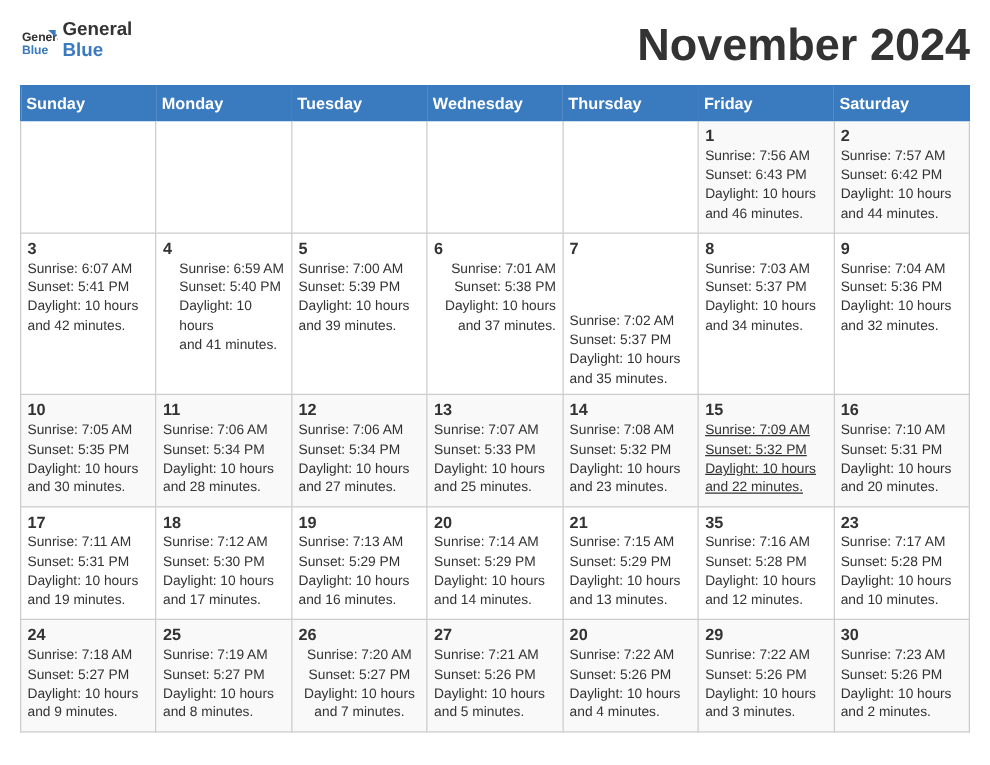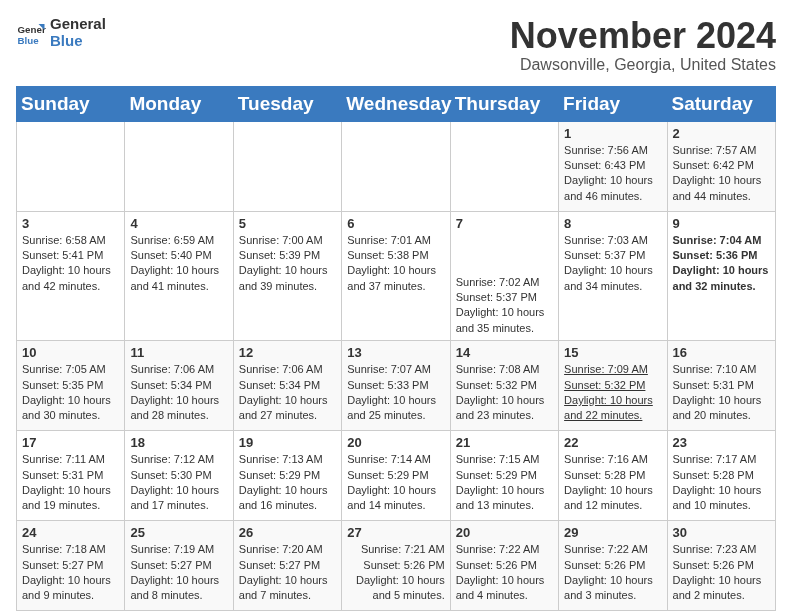--- a/index.html
+++ b/index.html
@@ -54,21 +54,21 @@
       color: #555;
     }
     table {
       width: 100%;
       border-collapse: collapse;
       table-layout: fixed;
     }
     thead tr th {
       background: #3a7abf;
       color: #fff;
-      font-size: 19px;
+      font-size: 13px;
       font-weight: bold;
       padding: 6px 4px;
       text-align: left;
       border: 1px solid #3a7abf;
     }
     tbody tr td {
       border: 1px solid #ccc;
       vertical-align: top;
       padding: 4px 5px;
       font-size: 11px;
@@ -105,21 +105,20 @@
       <text x="2" y="34" font-size="13" font-weight="bold" fill="#3a7abf">Blue</text>
       <polygon points="30,8 38,16 38,8" fill="#3a7abf"></polygon>
     </svg>
     <div class="logo-text">
       <span class="logo-general">General</span>
       <span class="logo-blue">Blue</span>
     </div>
   </div>
   <div class="title-area">
     <div class="month-title">November 2024</div>
-    <div class="location-title">Dawsonville, Georgia, United States</div>
   </div>
 </div>
 
 <table>
   <thead>
     <tr>
     <th>Sunday</th>
         <th>Monday</th>
         <th>Tuesday</th>
         <th>Wednesday</th>
@@ -146,63 +145,63 @@
           <span class="day-num">2</span>
           <div class="day-info" style="white-space: pre-line;">Sunrise: 7:57 AM
 Sunset: 6:42 PM
 Daylight: 10 hours
 and 44 minutes.</div>
         </td>
       </tr>
       <tr>
         <td>
           <span class="day-num">3</span>
-          <div class="day-info" style="white-space: pre-line;">Sunrise: 6:58 AM
+          <div class="day-info" style="white-space: pre-line;">Sunrise: 6:07 AM
 Sunset: 5:41 PM
 Daylight: 10 hours
 and 42 minutes.</div>
         </td>
         <td>
           <span class="day-num">4</span>
-          <div class="day-info" style="white-space: pre-line;">Sunrise: 6:59 AM
+          <div class="day-info" style="white-space: pre-line; margin-left: 13px;">Sunrise: 6:59 AM
 Sunset: 5:40 PM
 Daylight: 10 hours
 and 41 minutes.</div>
         </td>
         <td>
           <span class="day-num">5</span>
           <div class="day-info" style="white-space: pre-line;">Sunrise: 7:00 AM
 Sunset: 5:39 PM
 Daylight: 10 hours
 and 39 minutes.</div>
         </td>
         <td>
           <span class="day-num">6</span>
-          <div class="day-info" style="white-space: pre-line;">Sunrise: 7:01 AM
+          <div class="day-info" style="white-space: pre-line; text-align: right;">Sunrise: 7:01 AM
 Sunset: 5:38 PM
 Daylight: 10 hours
 and 37 minutes.</div>
         </td>
         <td>
           <span class="day-num">7</span>
           <div class="day-info" style="white-space: pre-line; margin-top: 44px;">Sunrise: 7:02 AM
 Sunset: 5:37 PM
 Daylight: 10 hours
 and 35 minutes.</div>
         </td>
         <td>
           <span class="day-num">8</span>
           <div class="day-info" style="white-space: pre-line;">Sunrise: 7:03 AM
 Sunset: 5:37 PM
 Daylight: 10 hours
 and 34 minutes.</div>
         </td>
         <td>
           <span class="day-num">9</span>
-          <div class="day-info" style="white-space: pre-line; font-weight: bold;">Sunrise: 7:04 AM
+          <div class="day-info" style="white-space: pre-line;">Sunrise: 7:04 AM
 Sunset: 5:36 PM
 Daylight: 10 hours
 and 32 minutes.</div>
         </td>
       </tr>
       <tr>
         <td>
           <span class="day-num">10</span>
           <div class="day-info" style="white-space: pre-line;">Sunrise: 7:05 AM
 Sunset: 5:35 PM
@@ -282,21 +281,21 @@
 and 14 minutes.</div>
         </td>
         <td>
           <span class="day-num">21</span>
           <div class="day-info" style="white-space: pre-line;">Sunrise: 7:15 AM
 Sunset: 5:29 PM
 Daylight: 10 hours
 and 13 minutes.</div>
         </td>
         <td>
-          <span class="day-num">22</span>
+          <span class="day-num">35</span>
           <div class="day-info" style="white-space: pre-line;">Sunrise: 7:16 AM
 Sunset: 5:28 PM
 Daylight: 10 hours
 and 12 minutes.</div>
         </td>
         <td>
           <span class="day-num">23</span>
           <div class="day-info" style="white-space: pre-line;">Sunrise: 7:17 AM
 Sunset: 5:28 PM
 Daylight: 10 hours
@@ -313,28 +312,28 @@
         </td>
         <td>
           <span class="day-num">25</span>
           <div class="day-info" style="white-space: pre-line;">Sunrise: 7:19 AM
 Sunset: 5:27 PM
 Daylight: 10 hours
 and 8 minutes.</div>
         </td>
         <td>
           <span class="day-num">26</span>
-          <div class="day-info" style="white-space: pre-line;">Sunrise: 7:20 AM
+          <div class="day-info" style="white-space: pre-line; text-align: center;">Sunrise: 7:20 AM
 Sunset: 5:27 PM
 Daylight: 10 hours
 and 7 minutes.</div>
         </td>
         <td>
           <span class="day-num">27</span>
-          <div class="day-info" style="white-space: pre-line; text-align: right;">Sunrise: 7:21 AM
+          <div class="day-info" style="white-space: pre-line;">Sunrise: 7:21 AM
 Sunset: 5:26 PM
 Daylight: 10 hours
 and 5 minutes.</div>
         </td>
         <td>
           <span class="day-num">20</span>
           <div class="day-info" style="white-space: pre-line;">Sunrise: 7:22 AM
 Sunset: 5:26 PM
 Daylight: 10 hours
 and 4 minutes.</div>

